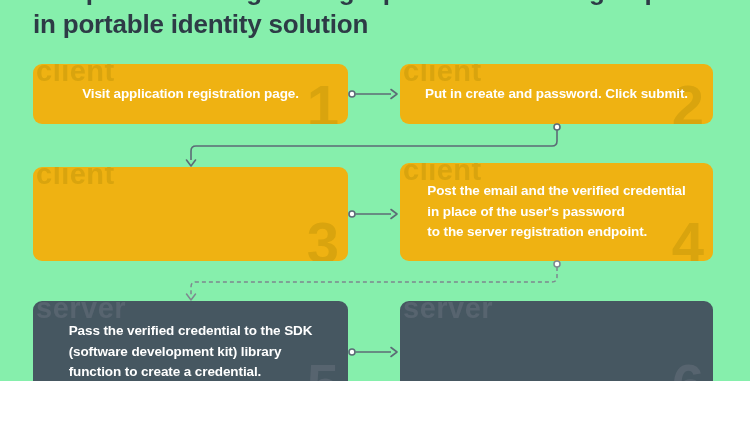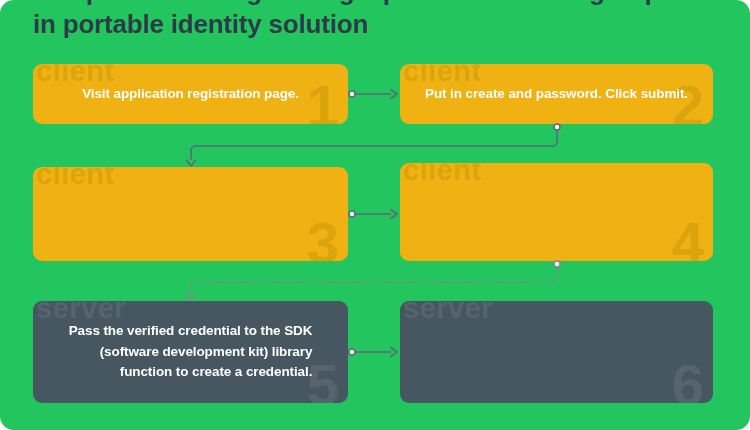--- a/index.html
+++ b/index.html
@@ -1,33 +1,33 @@
 <!DOCTYPE html>
 <html style="--client_box: #efb212; --client_accent: #d9a40e; --server_box: #465761; --server_accent: #57646f; --title: #2d3b46; --connector: #5c6b76; --connector_dashed: #7e888f;"><head>
 <meta charset="utf-8">
 <style>
   html,body { margin:0; padding:0; background:#ffffff; }
   #canvas {
-    position:relative; width:750px; height:430px; overflow:hidden;
-    background:#22c55e; font-family:"Liberation Sans", sans-serif;border-radius:14px;
+    position:relative; width:750px; height:381px; overflow:hidden;
+    background:#86efac; font-family:"Liberation Sans", sans-serif;
   }
   .title-line {
     position:absolute; left:33px; font-weight:700; font-size:26px;
     color:var(--title, #2d3b46); letter-spacing:-0.2px; white-space:nowrap;
   }
   #title-line-1 { top:-24px; }
   #title-line-2 { top:9px; }
 
   .box {
     position:absolute; border-radius:9px; overflow:hidden;
     display:flex; align-items:center; justify-content:center;
   }
   .box .step-text {
     position:relative; z-index:2; color:#ffffff; font-weight:700;
-    font-size:13.5px; line-height:1.55; text-align:right;
+    font-size:13.5px; line-height:1.55; text-align:left;
     white-space:pre-line; letter-spacing:-0.1px; padding:0 6px;
   }
   .watermark {
     position:absolute; top:-7px; left:3px; z-index:1;
     font-size:29px; font-weight:700; line-height:1; letter-spacing:0.5px;text-align:center;
   }
   .stepnum {
     position:absolute; right:9px; bottom:-11px; z-index:1;
     font-size:58px; font-weight:700; line-height:1;
   }
@@ -65,20 +65,23 @@
     <span class="stepnum">2</span>
   </div>
 
   <div class="box client" id="step-box-3">
     <span class="watermark">client</span>
     <span class="stepnum">3</span>
   </div>
 
   <div class="box client" id="step-box-4">
     <span class="watermark">client</span>
+    <div class="step-text">Post the email and the verified credential
+in place of the user's password
+to the server registration endpoint.</div>
     <span class="stepnum">4</span>
   </div>
 
   <div class="box server" id="step-box-5">
     <span class="watermark">server</span>
     <div class="step-text">Pass the verified credential to the SDK
 (software development kit) library
 function to create a credential.</div>
     <span class="stepnum">5</span>
   </div>

